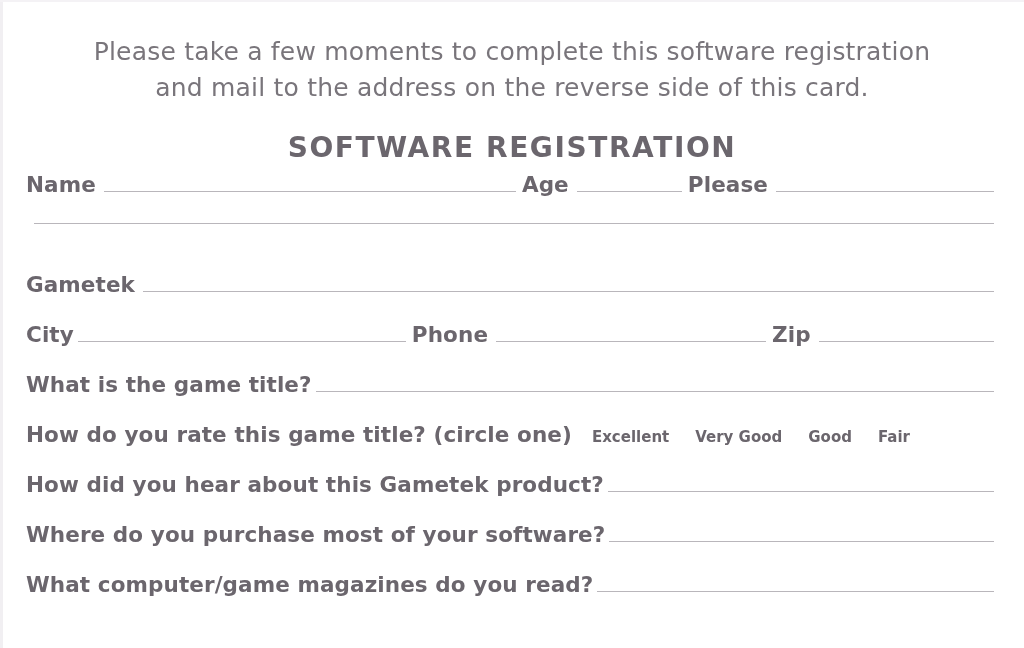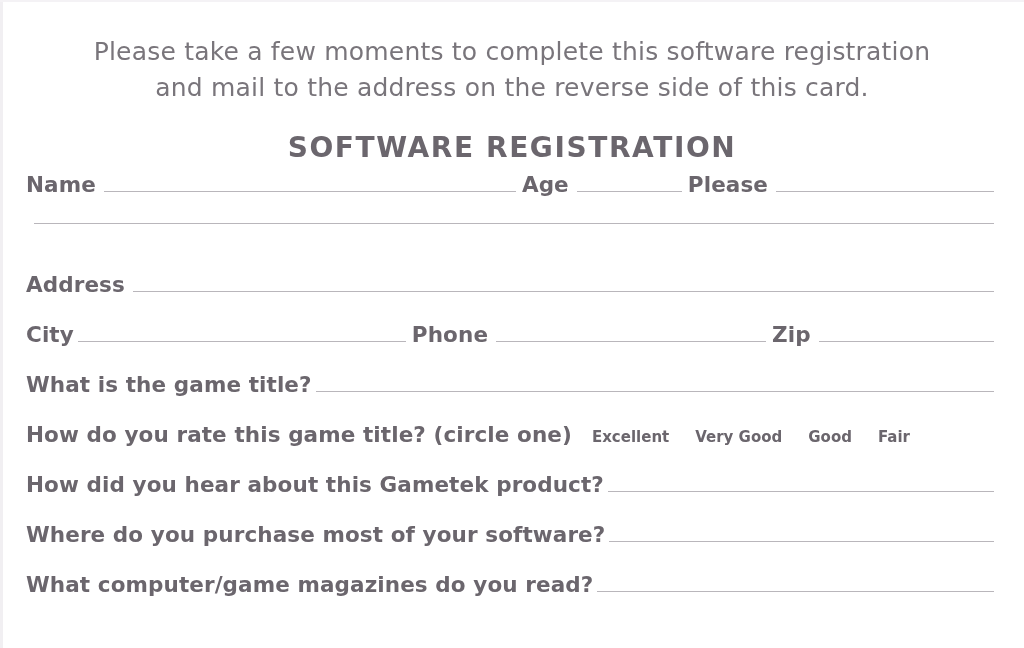--- a/index.html
+++ b/index.html
@@ -127,21 +127,21 @@
       <span class="rule w-age"></span>
       <span class="lbl">Please</span>
       <span class="rule"></span>
     </div>
 
     <div class="row">
       <span class="rule"></span>
     </div>
 
     <div class="row">
-      <span class="lbl">Address</span>
+      <span class="lbl">Gametek</span>
       <span class="rule"></span>
     </div>
 
     <div class="row">
       <span class="lbl">City</span>
       <span class="rule w-city tight"></span>
       <span class="lbl">Phone</span>
       <span class="rule w-state"></span>
       <span class="lbl">Zip</span>
       <span class="rule"></span>

